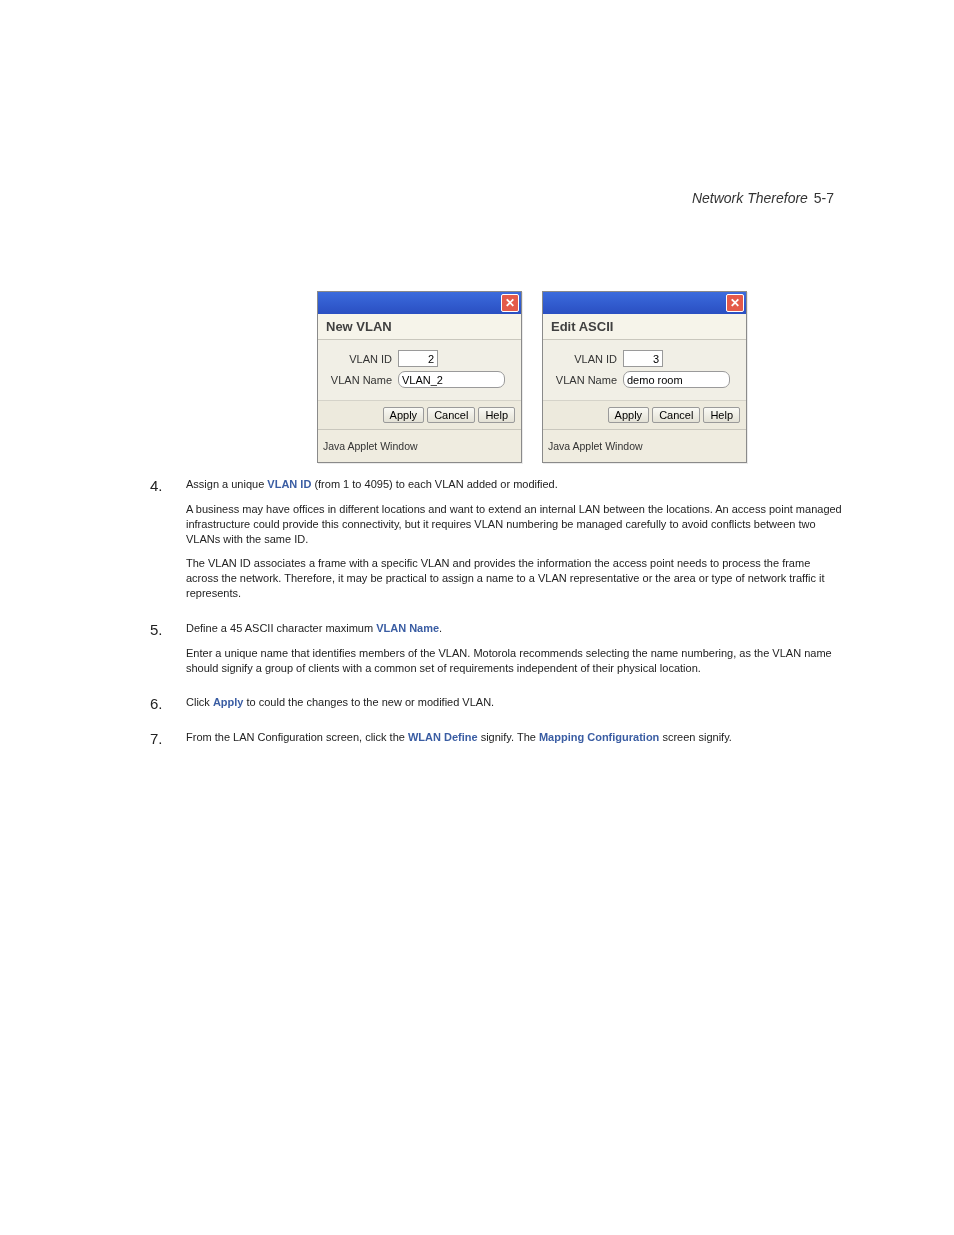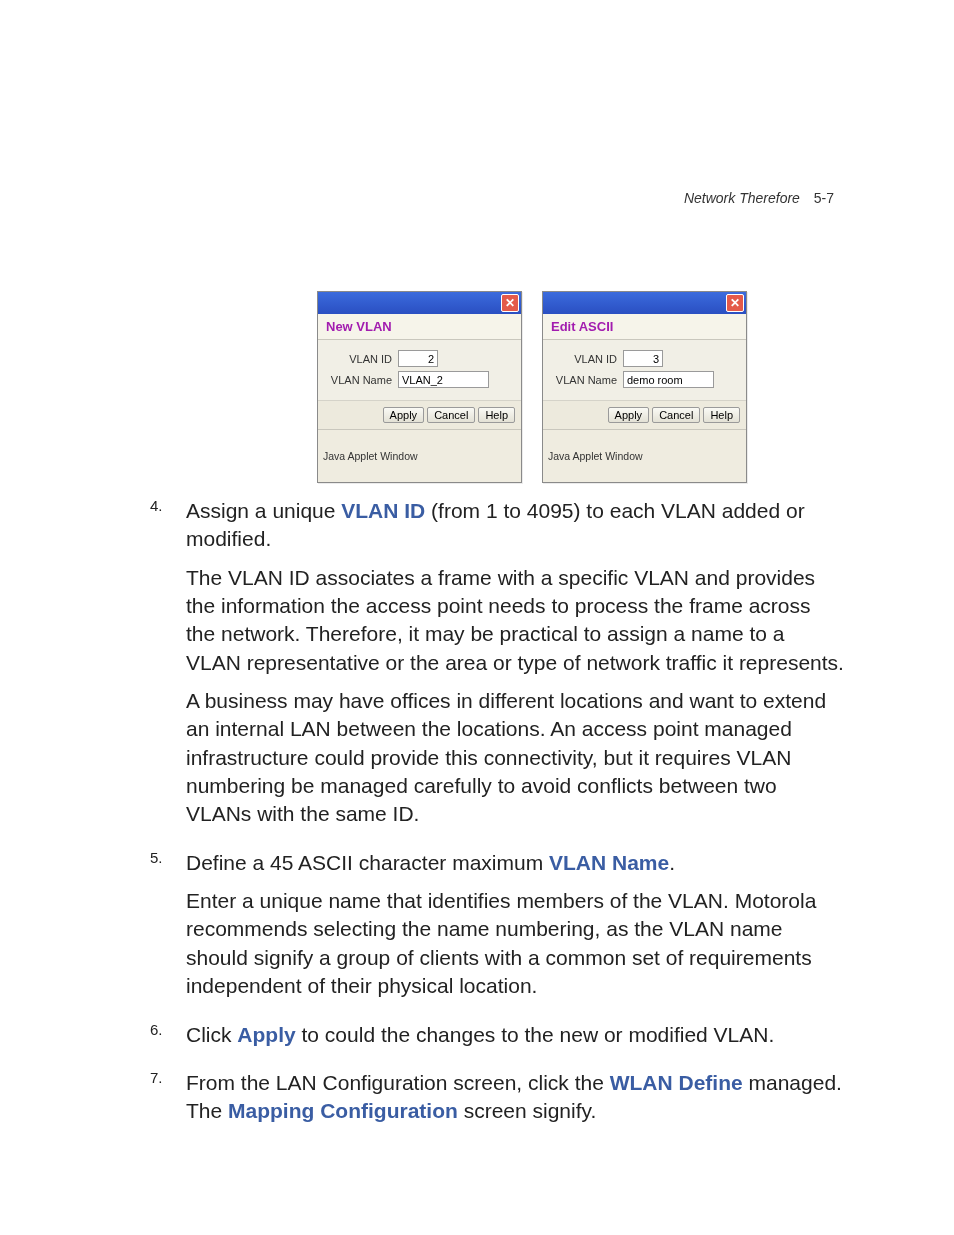--- a/index.html
+++ b/index.html
@@ -17,21 +17,21 @@
   .header-line {
     text-align: right;
     font-size: 14px;
     font-style: italic;
     color: #333;
     margin-bottom: 85px;
     padding-right: 10px;
   }
   .header-line .pageno {
     font-style: normal;
-    margin-left: 10px;
+    margin-left: 2px;
   }
   .dialogs {
     display: flex;
     gap: 20px;
     justify-content: center;
     margin-bottom: 14px;
     margin-left: 70px;
   }
   .dlg {
     width: 205px;
@@ -58,21 +58,21 @@
     font-size: 12px;
     line-height: 16px;
     text-align: center;
     cursor: pointer;
   }
   .dlg .dlgtitle {
     background: #f6f4ea;
     border-bottom: 1px solid #c9c7bd;
     padding: 5px 8px;
     font-weight: bold;
-    color: #a21caf;
+    color: #404040;
     font-size: 13px;
   }
   .dlg .dlgbody {
     padding: 10px 10px 8px 10px;
   }
   .dlg .row {
     display: flex;
     align-items: center;
     margin-bottom: 4px;
   }
@@ -85,62 +85,62 @@
   }
   .dlg .inp {
     border: 1px solid #9a9a9a;
     background: #fff;
     font-family: inherit;
     font-size: 11px;
     padding: 1px 3px;
     height: 17px;
   }
   .dlg .inp.small { width: 40px; text-align: right; }
-  .dlg .inp.wide { width: 91px; }
+  .dlg .inp.wide { width: 107px; border-radius: 7px; }
   .dlg .btnrow {
     display: flex;
     justify-content: flex-end;
     gap: 3px;
     padding: 6px 6px 6px 6px;
     border-top: 1px solid #d5d3c9;
     background: #edeadd;
   }
   .dlg .btn {
     border: 1px solid #9a9a9a;
     background: linear-gradient(#fafaf5,#e3e1d5);
     font-size: 11px;
     padding: 1px 6px;
     border-radius: 2px;
     cursor: pointer;
   }
   .dlg .status {
     background: #efece0;
     border-top: 1px solid #c9c7bd;
     font-size: 10.5px;
-    padding: 20px 5px;
+    padding: 10px 5px;
     color: #333;
   }
   ol.steps {
     list-style: none;
     padding: 0;
     margin: 0;
   }
   ol.steps > li {
     display: flex;
     margin-bottom: 10px;
   }
   ol.steps > li .num {
     width: 36px;
     flex: 0 0 36px;
     font-size: 15px;
     color: #222;
   }
   ol.steps > li .content {
     flex: 1;
-    font-size: 21px;
+    font-size: 11px;
     line-height: 1.35;
     color: #222;
   }
   ol.steps > li .content p { margin: 0 0 10px 0; }
   .term {
     color: #3a5da3;
     font-weight: bold;
   }
 </style>
 </head>
@@ -202,22 +202,22 @@
 
   </div>
 
   <ol class="steps">
     <li>
       <div class="num">4.</div>
       <div class="content">
         <p>
           <span>Assign a unique </span><span class="term">VLAN ID</span><span> (from 1 to 4095) to each VLAN added or modified.</span>
         </p>
+        <p>A business may have offices in different locations and want to extend an internal LAN between the locations. An access point managed infrastructure could provide this connectivity, but it requires VLAN numbering be managed carefully to avoid conflicts between two VLANs with the same ID.</p>
         <p>The VLAN ID associates a frame with a specific VLAN and provides the information the access point needs to process the frame across the network. Therefore, it may be practical to assign a name to a VLAN representative or the area or type of network traffic it represents.</p>
-        <p>A business may have offices in different locations and want to extend an internal LAN between the locations. An access point managed infrastructure could provide this connectivity, but it requires VLAN numbering be managed carefully to avoid conflicts between two VLANs with the same ID.</p>
       </div>
     </li>
     <li>
       <div class="num">5.</div>
       <div class="content">
         <p>
           <span>Define a 45 ASCII character maximum </span><span class="term">VLAN Name</span><span>.</span>
         </p>
         <p>Enter a unique name that identifies members of the VLAN. Motorola recommends selecting the name numbering, as the VLAN name should signify a group of clients with a common set of requirements independent of their physical location.</p>
       </div>
@@ -227,19 +227,19 @@
       <div class="content">
         <p>
           <span>Click </span><span class="term">Apply</span><span> to could the changes to the new or modified VLAN.</span>
         </p>
       </div>
     </li>
     <li>
       <div class="num">7.</div>
       <div class="content">
         <p>
-          <span>From the LAN Configuration screen, click the </span><span class="term">WLAN Define</span><span> managed. The </span><span class="term">Mapping Configuration</span><span> screen signify.</span>
+          <span>From the LAN Configuration screen, click the </span><span class="term">WLAN Define</span><span> signify. The </span><span class="term">Mapping Configuration</span><span> screen signify.</span>
         </p>
       </div>
     </li>
   </ol>
 
 </div>
 
 </body></html>

